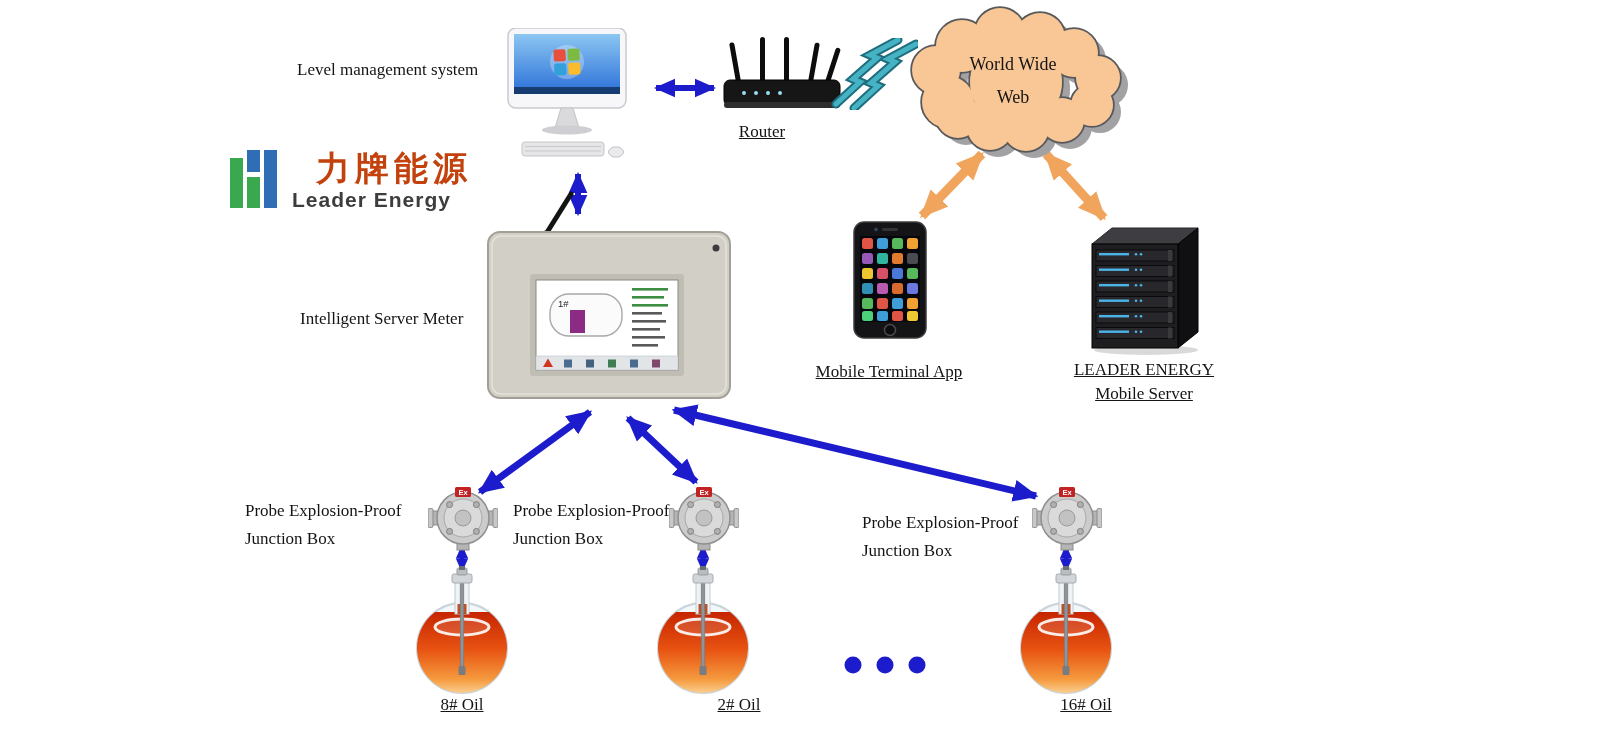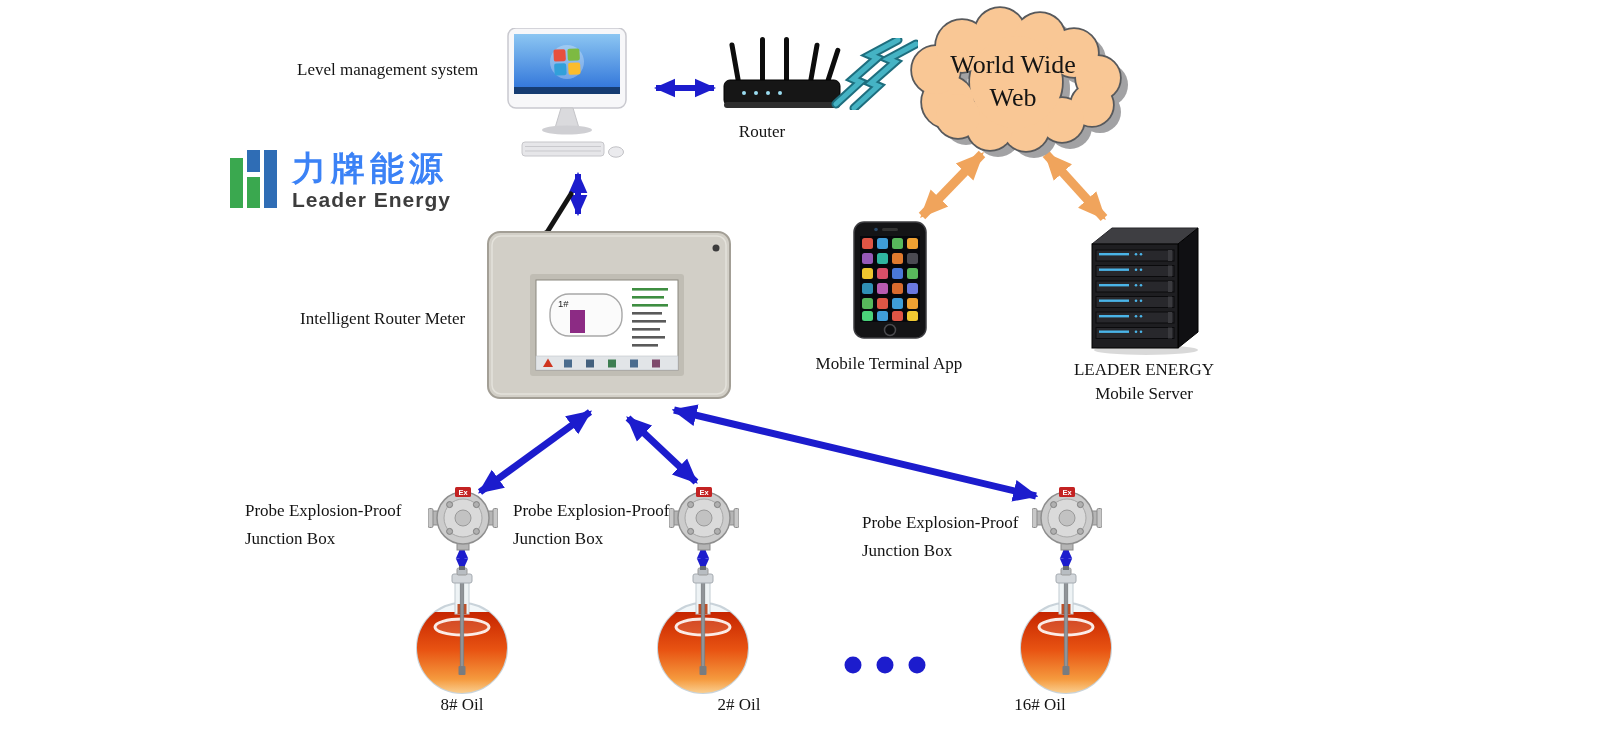--- a/index.html
+++ b/index.html
@@ -1,25 +1,25 @@
 <!DOCTYPE html>
 <html><head>
 <meta charset="utf-8">
 <style>
   html,body{margin:0;padding:0;background:#ffffff;}
   #canvas{position:relative;width:1442px;height:743px;background:#ffffff;overflow:hidden;
           font-family:"Liberation Serif", serif;}
   .connections{position:absolute;left:0;top:0;z-index:1;}
   .dev{position:absolute;z-index:2;}
   .label{position:absolute;z-index:3;font-size:17px;color:#141414;white-space:nowrap;}
-  .label.center{text-align:center;}
+  .label.center{text-align:center;text-decoration:underline;}
   .two-line{line-height:28px;}
-  .cloud-label{position:absolute;z-index:3;font-size:26px;color:#141414;text-align:center;line-height:33px;}
+  .cloud-label{position:absolute;z-index:3;font-size:18px;color:#141414;text-align:center;line-height:33px;}
   .logo{position:absolute;z-index:3;display:flex;align-items:flex-start;gap:12px;}
-  .logo-cn{font-family:"Liberation Sans", sans-serif;font-size:34px;font-weight:700;color:#3b82f6;letter-spacing:5px;line-height:36px;}
+  .logo-cn{font-family:"Liberation Sans", sans-serif;font-size:34px;font-weight:700;color:#c2410c;letter-spacing:5px;line-height:36px;margin-left:24px;}
   .logo-en{font-family:"Liberation Sans", sans-serif;font-size:21px;font-weight:700;color:#3d3d3d;margin-top:2px;letter-spacing:1px;}
 </style>
 </head>
 <body>
 
 <div id="canvas">
 
   <svg width="0" height="0" style="position:absolute" aria-hidden="true">
     <defs>
       <linearGradient id="screenBlue" x1="0" y1="0" x2="0" y2="1">
@@ -180,21 +180,21 @@
       <rect x="17" y="0" width="13" height="22" fill="#2f6db5"></rect>
       <rect x="17" y="27" width="13" height="31" fill="#3aa84f"></rect>
       <rect x="34" y="0" width="13" height="58" fill="#2f6db5"></rect>
     </svg>
     <div class="logo-text">
       <div class="logo-cn">力牌能源</div>
       <div class="logo-en">Leader Energy</div>
     </div>
   </div>
 
-  <div class="label" style="left:300px;top:309px">Intelligent Router Meter</div>
+  <div class="label" style="left:300px;top:309px">Intelligent Server Meter</div>
 
   <svg class="dev" style="left:486px;top:190px" width="248" height="212" viewBox="0 0 248 212">
     <line x1="60" y1="44" x2="85" y2="4" stroke="#141414" stroke-width="5" stroke-linecap="round"></line>
     <circle cx="60" cy="45" r="4.5" fill="#2a2a2a"></circle>
     <rect x="2" y="42" width="242" height="166" rx="12" fill="#d2cfc7" stroke="#a39f96" stroke-width="2"></rect>
     <rect x="6" y="46" width="234" height="158" rx="9" fill="none" stroke="#e4e2db" stroke-width="1.5"></rect>
     <circle cx="230" cy="58" r="3.5" fill="#3c3c3c"></circle>
     <rect x="44" y="84" width="154" height="102" rx="3" fill="#c0bdb4"></rect>
     <rect x="50" y="90" width="142" height="90" fill="#ffffff" stroke="#8a887f"></rect>
     <rect x="64" y="104" width="72" height="42" rx="19" fill="#fbfbfb" stroke="#a8a8a8" stroke-width="1.4"></rect>
@@ -249,21 +249,21 @@
         <rect x="25" y="78" width="11" height="11" rx="2.5" fill="#e05545"></rect>
         <rect x="40" y="78" width="11" height="11" rx="2.5" fill="#3f9dd8"></rect>
         <rect x="55" y="78" width="11" height="11" rx="2.5" fill="#f0a132"></rect>
       <rect x="10" y="91" width="11" height="10" rx="2.5" fill="#4ad17a"></rect>
         <rect x="25" y="91" width="11" height="10" rx="2.5" fill="#3f9dd8"></rect>
         <rect x="40" y="91" width="11" height="10" rx="2.5" fill="#e05545"></rect>
         <rect x="55" y="91" width="11" height="10" rx="2.5" fill="#f0c832"></rect>
     </g>
     <circle cx="38" cy="110" r="5.5" fill="#0c0c0e" stroke="#4a4a4e" stroke-width="1.5"></circle>
   </svg>
-  <div class="label center" style="left:814px;top:354px;width:150px">Mobile Terminal App</div>
+  <div class="label center" style="left:814px;top:362px;width:150px">Mobile Terminal App</div>
 
   <svg class="dev" style="left:1084px;top:216px" width="122" height="140" viewBox="0 0 122 140">
     <ellipse cx="62" cy="134" rx="52" ry="5" fill="#000000" opacity="0.15"></ellipse>
     <polygon points="8,28 28,12 114,12 94,28" fill="#3e3e42" stroke="#26262a"></polygon>
     <polygon points="94,28 114,12 114,116 94,132" fill="#101013" stroke="#000000"></polygon>
     <rect x="8" y="28" width="86" height="104" fill="#1e1e21" stroke="#000000"></rect>
     <g>
       <rect x="12" y="34" width="78" height="11" fill="#28282c" stroke="#0a0a0c"></rect>
         <rect x="15" y="37" width="30" height="2.4" fill="#4ab4e8"></rect>
         <circle cx="52" cy="38.2" r="1.3" fill="#4ab4e8"></circle>
@@ -335,15 +335,15 @@
   </svg>
   <svg class="dev" style="left:648px;top:566px" width="110" height="130" viewBox="0 0 110 130">
     <use href="#flask-art"></use>
   </svg>
   <svg class="dev" style="left:1011px;top:566px" width="110" height="130" viewBox="0 0 110 130">
     <use href="#flask-art"></use>
   </svg>
 
   <div class="label center" style="left:412px;top:695px;width:100px">8# Oil</div>
   <div class="label center" style="left:689px;top:695px;width:100px">2# Oil</div>
-  <div class="label center" style="left:990px;top:695px;width:100px">16# Oil</div>
+  <div class="label center" style="left:1036px;top:695px;width:100px">16# Oil</div>
 
 </div>
 
 </body></html>

